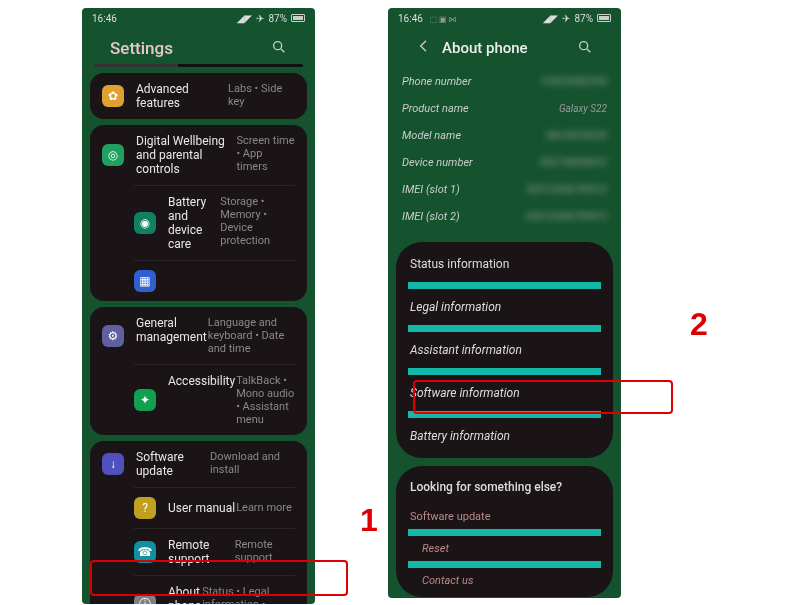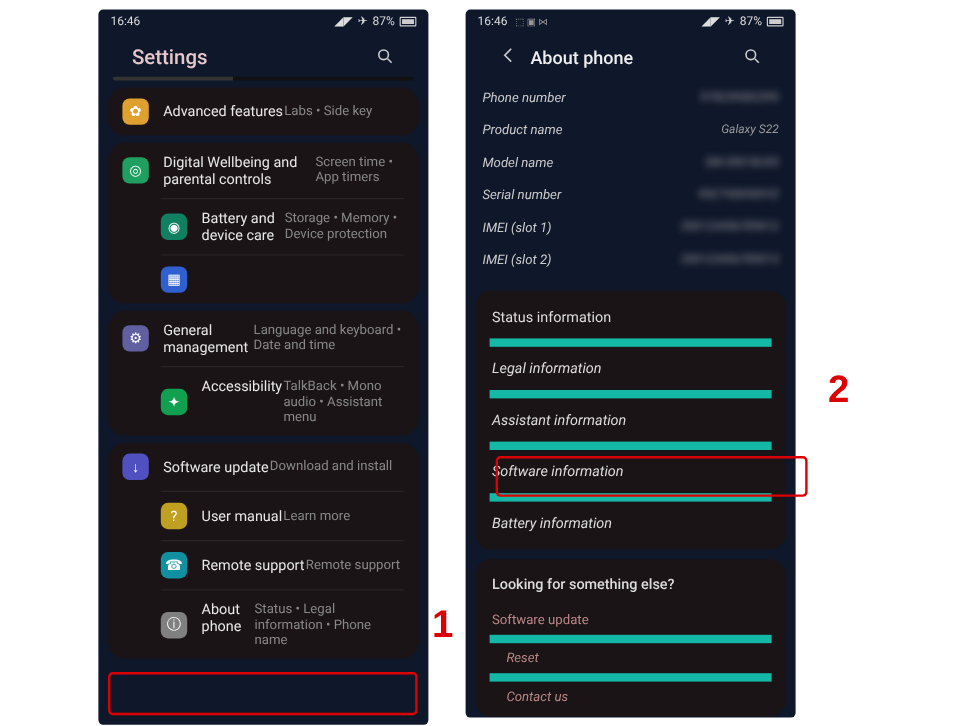--- a/index.html
+++ b/index.html
@@ -5,22 +5,22 @@
   * { box-sizing: border-box; margin: 0; padding: 0; }
   body {
     background: #fff;
     font-family: -apple-system, BlinkMacSystemFont, "Segoe UI", Roboto, sans-serif;
     width: 800px;
     height: 605px;
     position: relative;
   }
   .phone {
     position: absolute;
-    width: 275px;
-    background: #0f172a;
+    width: 233px;
+    background: #14532d;
     border-radius: 4px;
     overflow: hidden;
     color: #e0e0e0;
     font-size: 11px;
   }
   .phone.left { left: 82px; top: 8px; height: 596px; }
   .phone.right { left: 388px; top: 8px; height: 590px; }
 
   .statusbar {
     display: flex;
@@ -74,21 +74,21 @@
     font-size: 11px;
     color:#ccc;
     font-style:italic;
   }
   .kv .v { color:#999; font-size:10px; }
   .blur { filter: blur(3px); color:#888; }
 
   .section {
     background:#1a1416;
     margin: 8px 8px;
-    border-radius:14px;
+    border-radius:26px;
     padding: 4px 0;
   }
   .srow {
     padding: 11px 14px;
     font-size: 12px;
     color:#ddd;
   }
   .srow + .srow { border-top:7px solid #14b8a6; margin:0 12px; padding-left:2px; padding-right:2px;font-style:italic;}
   .srow.link { color:#b88; font-size:11px; padding:6px 14px;}
   .srow.head { font-weight:500; font-size:12px; padding:10px 14px;}
@@ -246,21 +246,21 @@
       </div>
       <div class="kv">
         <span>Product name</span>
         <span class="v ">Galaxy S22</span>
       </div>
       <div class="kv">
         <span>Model name</span>
         <span class="v blur">SM-S901B/DS</span>
       </div>
       <div class="kv">
-        <span>Serial number</span>
+        <span>Device number</span>
         <span class="v blur">R5CT40KWXYZ</span>
       </div>
       <div class="kv">
         <span>IMEI (slot 1)</span>
         <span class="v blur">350123456789012</span>
       </div>
       <div class="kv">
         <span>IMEI (slot 2)</span>
         <span class="v blur">350123456789013</span>
       </div>

